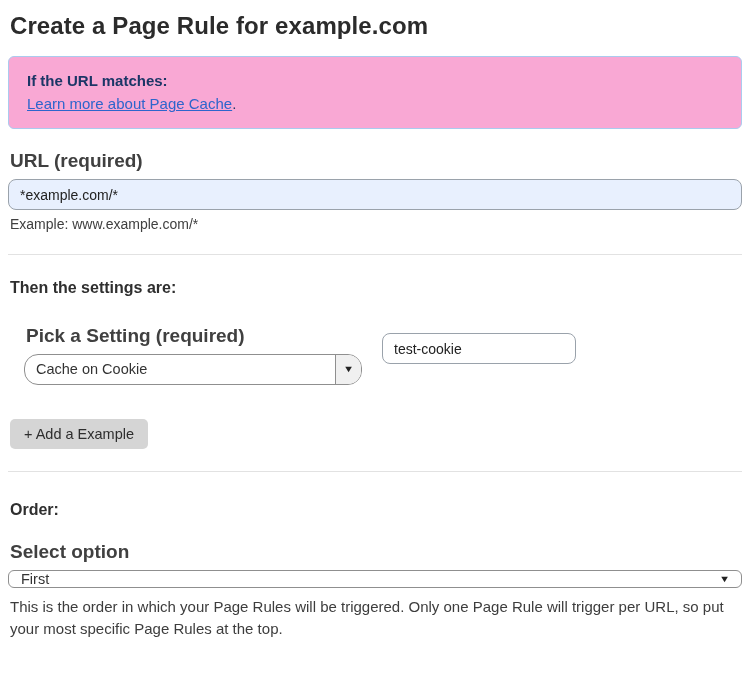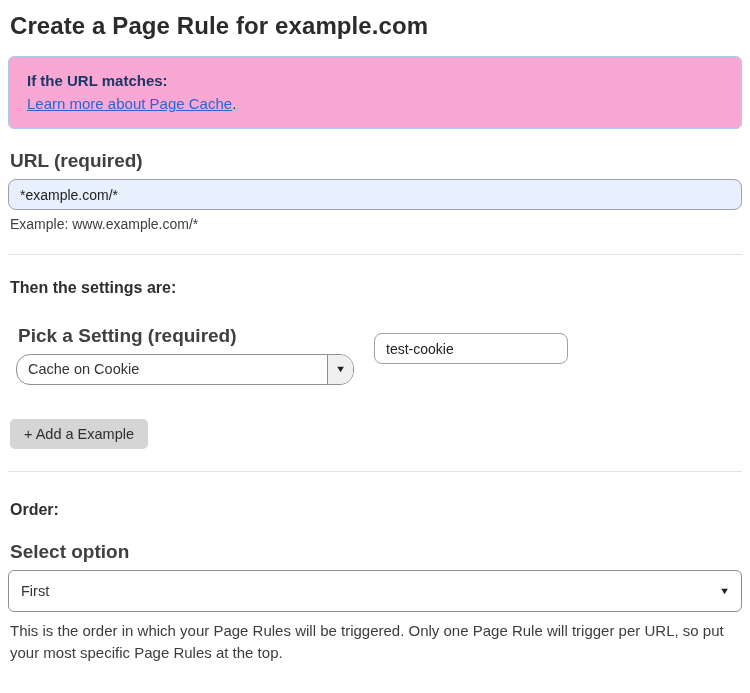--- a/index.html
+++ b/index.html
@@ -77,21 +77,21 @@
 
   .section-heading {
     font-size: 16px;
     font-weight: 700;
     color: #2f2f2f;
     margin: 24px 0 0 2px;
   }
 
   
   .settings-row { display: flex; margin-top: 28px; }
-  .setting-col { width: 338px; margin-left: 8px; }
+  .setting-col { width: 338px; margin-left: 16px; }
   .value-col { margin-left: 20px; padding-top: 8px; }
 
   .combo {
     display: flex;
     height: 31px;
     border: 1px solid #8f8f8f;
     border-radius: 14px;
     background: #ffffff;
     overflow: hidden;
     cursor: pointer;
@@ -132,21 +132,21 @@
   .btn-gray { background: #d5d5d5; color: #2e2e2e; }
   .add-setting-btn { margin: 34px 0 0 2px; padding: 0 14px; }
 
   
   .order-heading { margin-top: 29px; }
   .order-label { margin-top: 22px; }
   .order-select {
     display: flex;
     align-items: center;
     justify-content: space-between;
-    height: 42px;
+    height: 18px;
     border: 1px solid #8f8f8f;
     border-radius: 6px;
     background: #ffffff;
     padding: 0 12px;
     font-size: 14.5px;
     color: #333333;
     cursor: pointer;
     margin-top: 0;
   }
   .order-helper {

